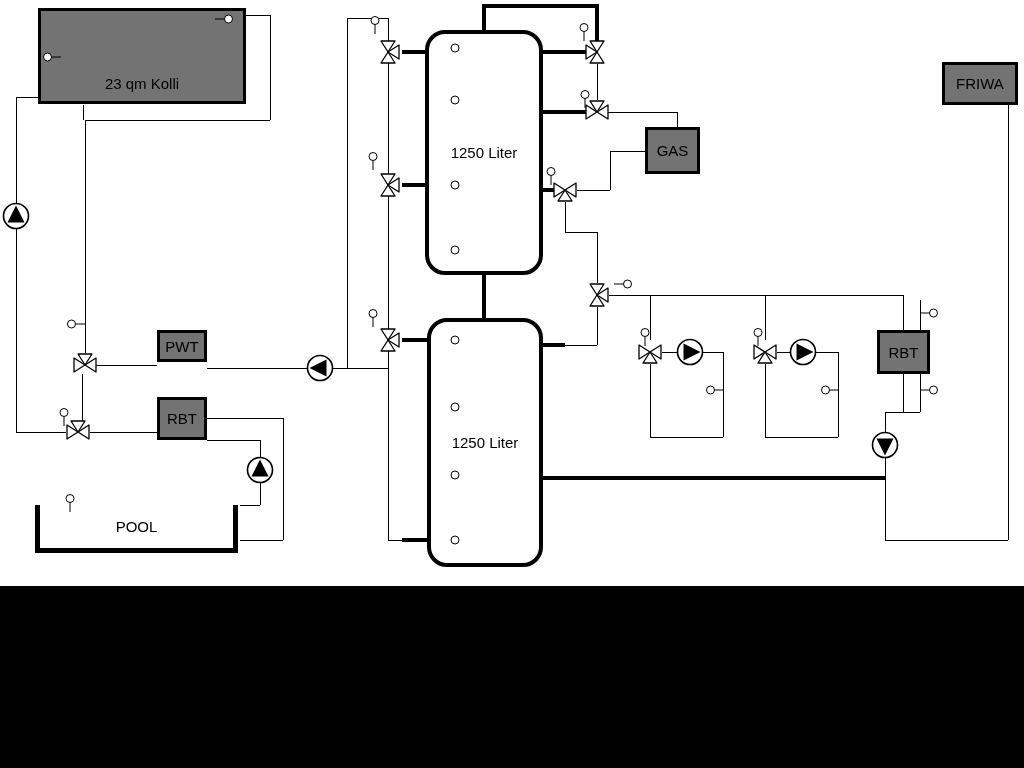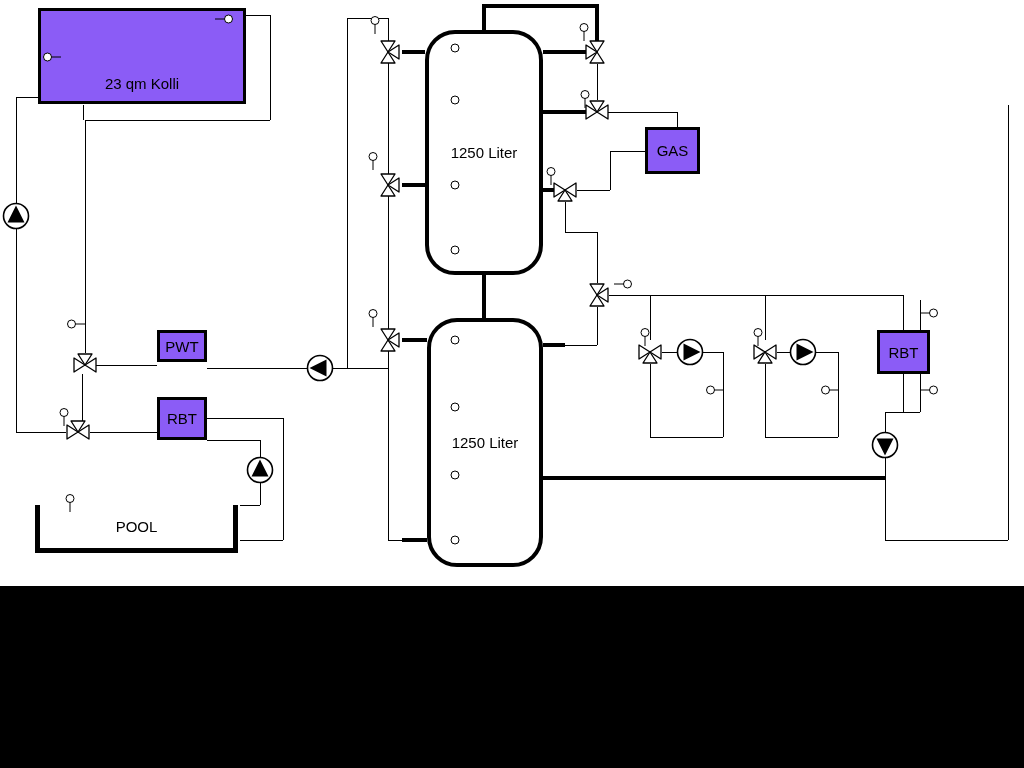--- a/index.html
+++ b/index.html
@@ -1,24 +1,24 @@
 <!DOCTYPE html>
 <html><head>
 <meta charset="utf-8">
 <style>
   html,body { margin:0; padding:0; background:#fff; }
   .stage { position:relative; width:1024px; height:768px; background:#fff; overflow:hidden;
            font-family:"Liberation Sans", sans-serif; color:#000; }
   .h, .v { position:absolute; background:#000; }
   .h { height:1px; } .v { width:1px; }
   .h3 { height:4px; } .v3 { width:4px; }
-  .box { position:absolute; box-sizing:border-box; background:#8b5cf6; border:3px solid #000;
+  .box { position:absolute; box-sizing:border-box; background:#737373; border:3px solid #000;
          display:flex; align-items:center; justify-content:center; font-size:15px; z-index:3; }
   .tank { position:absolute; box-sizing:border-box; background:#fff; border:4px solid #000;
-          border-radius:30px; display:flex; align-items:center; justify-content:center;
+          border-radius:20px; display:flex; align-items:center; justify-content:center;
           font-size:15px; z-index:3; }
   .collector { align-items:flex-end; padding-bottom:9px; }
   .pool { position:absolute; box-sizing:border-box; border:5px solid #000; border-top:none;
           display:flex; align-items:center; justify-content:center; font-size:15px; z-index:3; }
   .sym { position:absolute; z-index:5; }
   .mask { position:absolute; background:#000; z-index:8; }
   .pipe { z-index:1; }
 </style>
 </head>
 <body>
@@ -118,20 +118,23 @@
   </div>
   <div class="box" style="left:157px;top:397px;width:50px;height:43px">
     <span>RBT</span>
   </div>
   <div class="box" style="left:645px;top:127px;width:55px;height:47px">
     <span>GAS</span>
   </div>
   <div class="box" style="left:877px;top:330px;width:53px;height:44px">
     <span>RBT</span>
   </div>
+  <div class="box" style="left:942px;top:62px;width:76px;height:43px">
+    <span>FRIWA</span>
+  </div>
 
   <div class="pool" style="left:35px;top:505px;width:203px;height:48px">
     <span>POOL</span>
   </div>
 
   <svg class="sym" style="left:73px;top:353px" width="24" height="24" viewBox="0 0 24 24">
     <g fill="#fff" stroke="#000" stroke-width="1.3" stroke-linejoin="round">
       <polygon points="1,5 1,19 12,12"></polygon>
         <polygon points="23,5 23,19 12,12"></polygon>
         <polygon points="5,1 19,1 12,12"></polygon>

